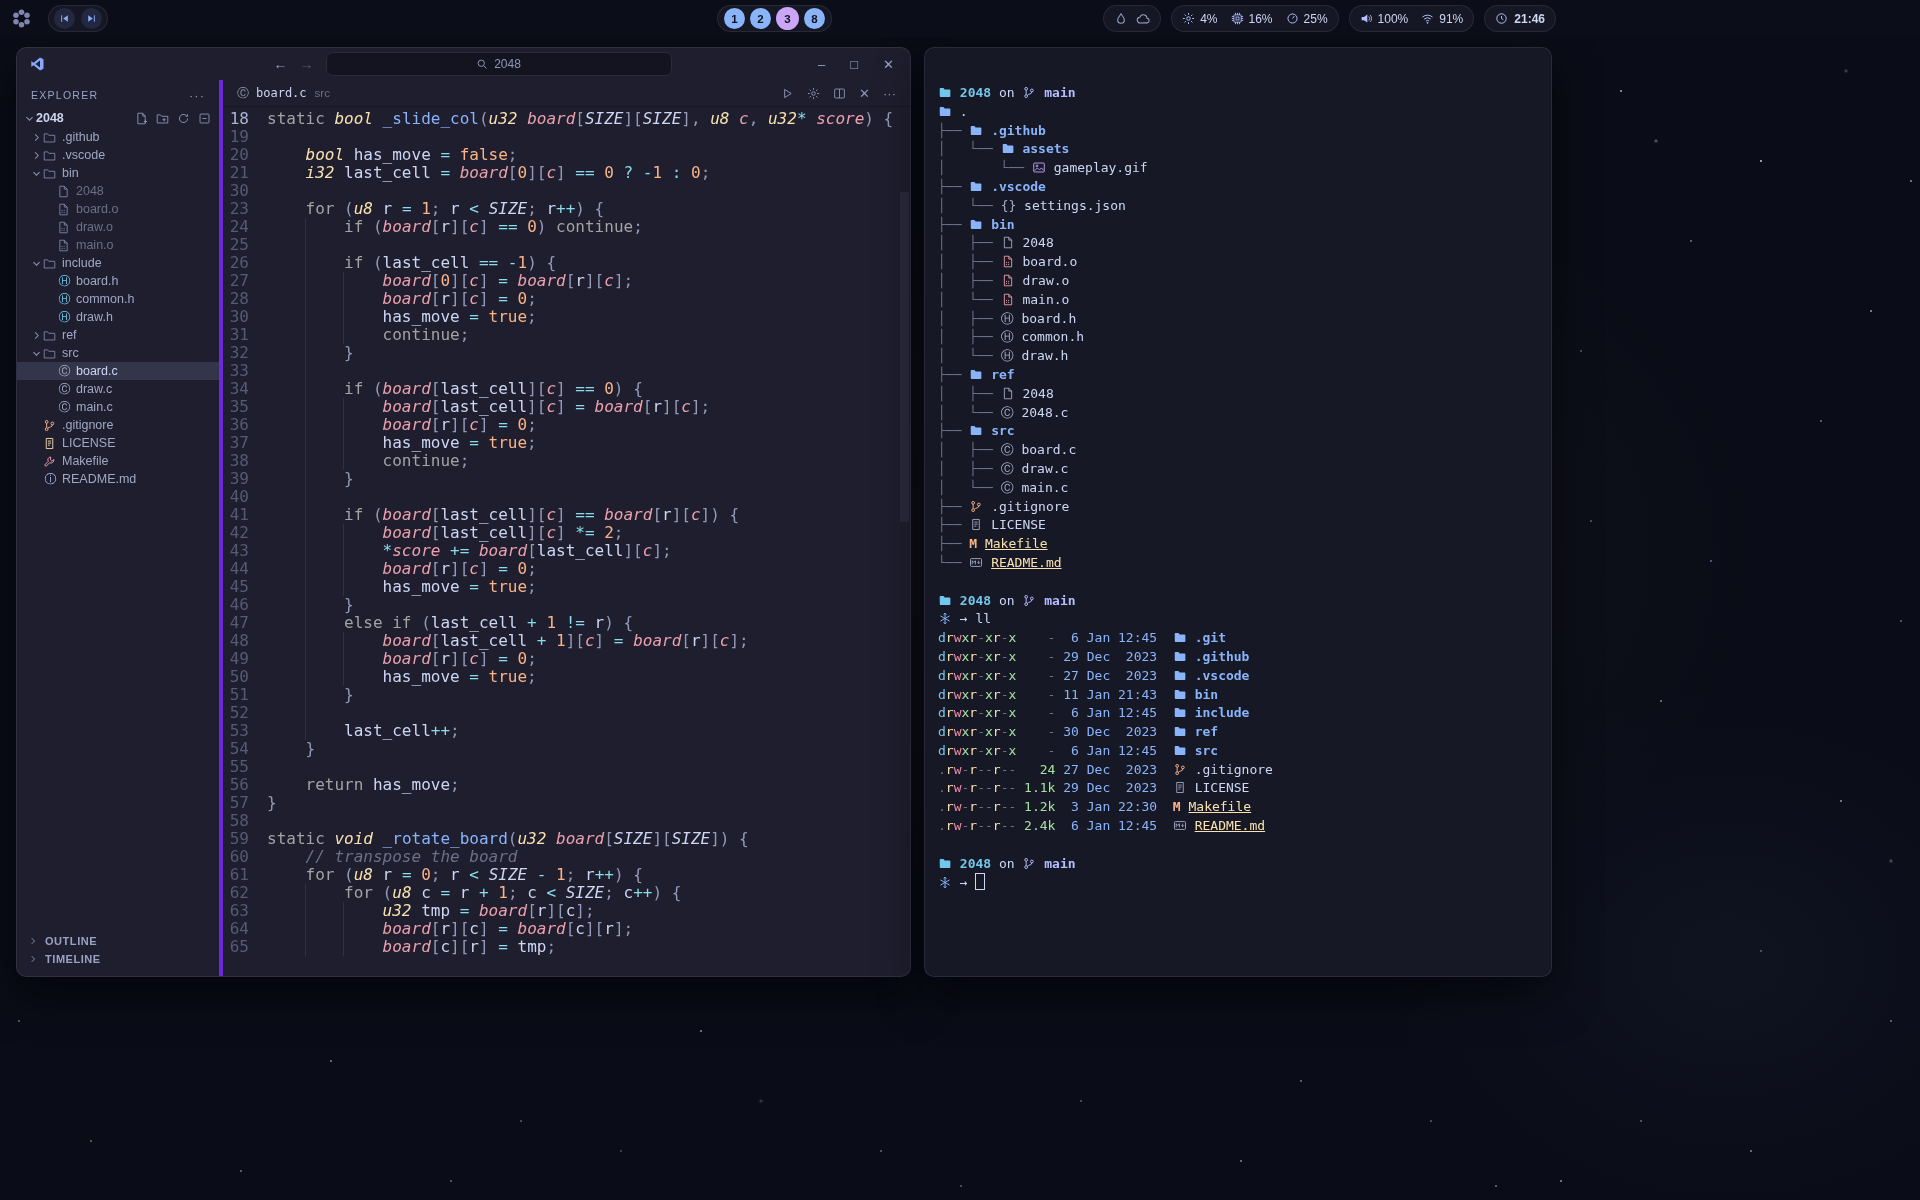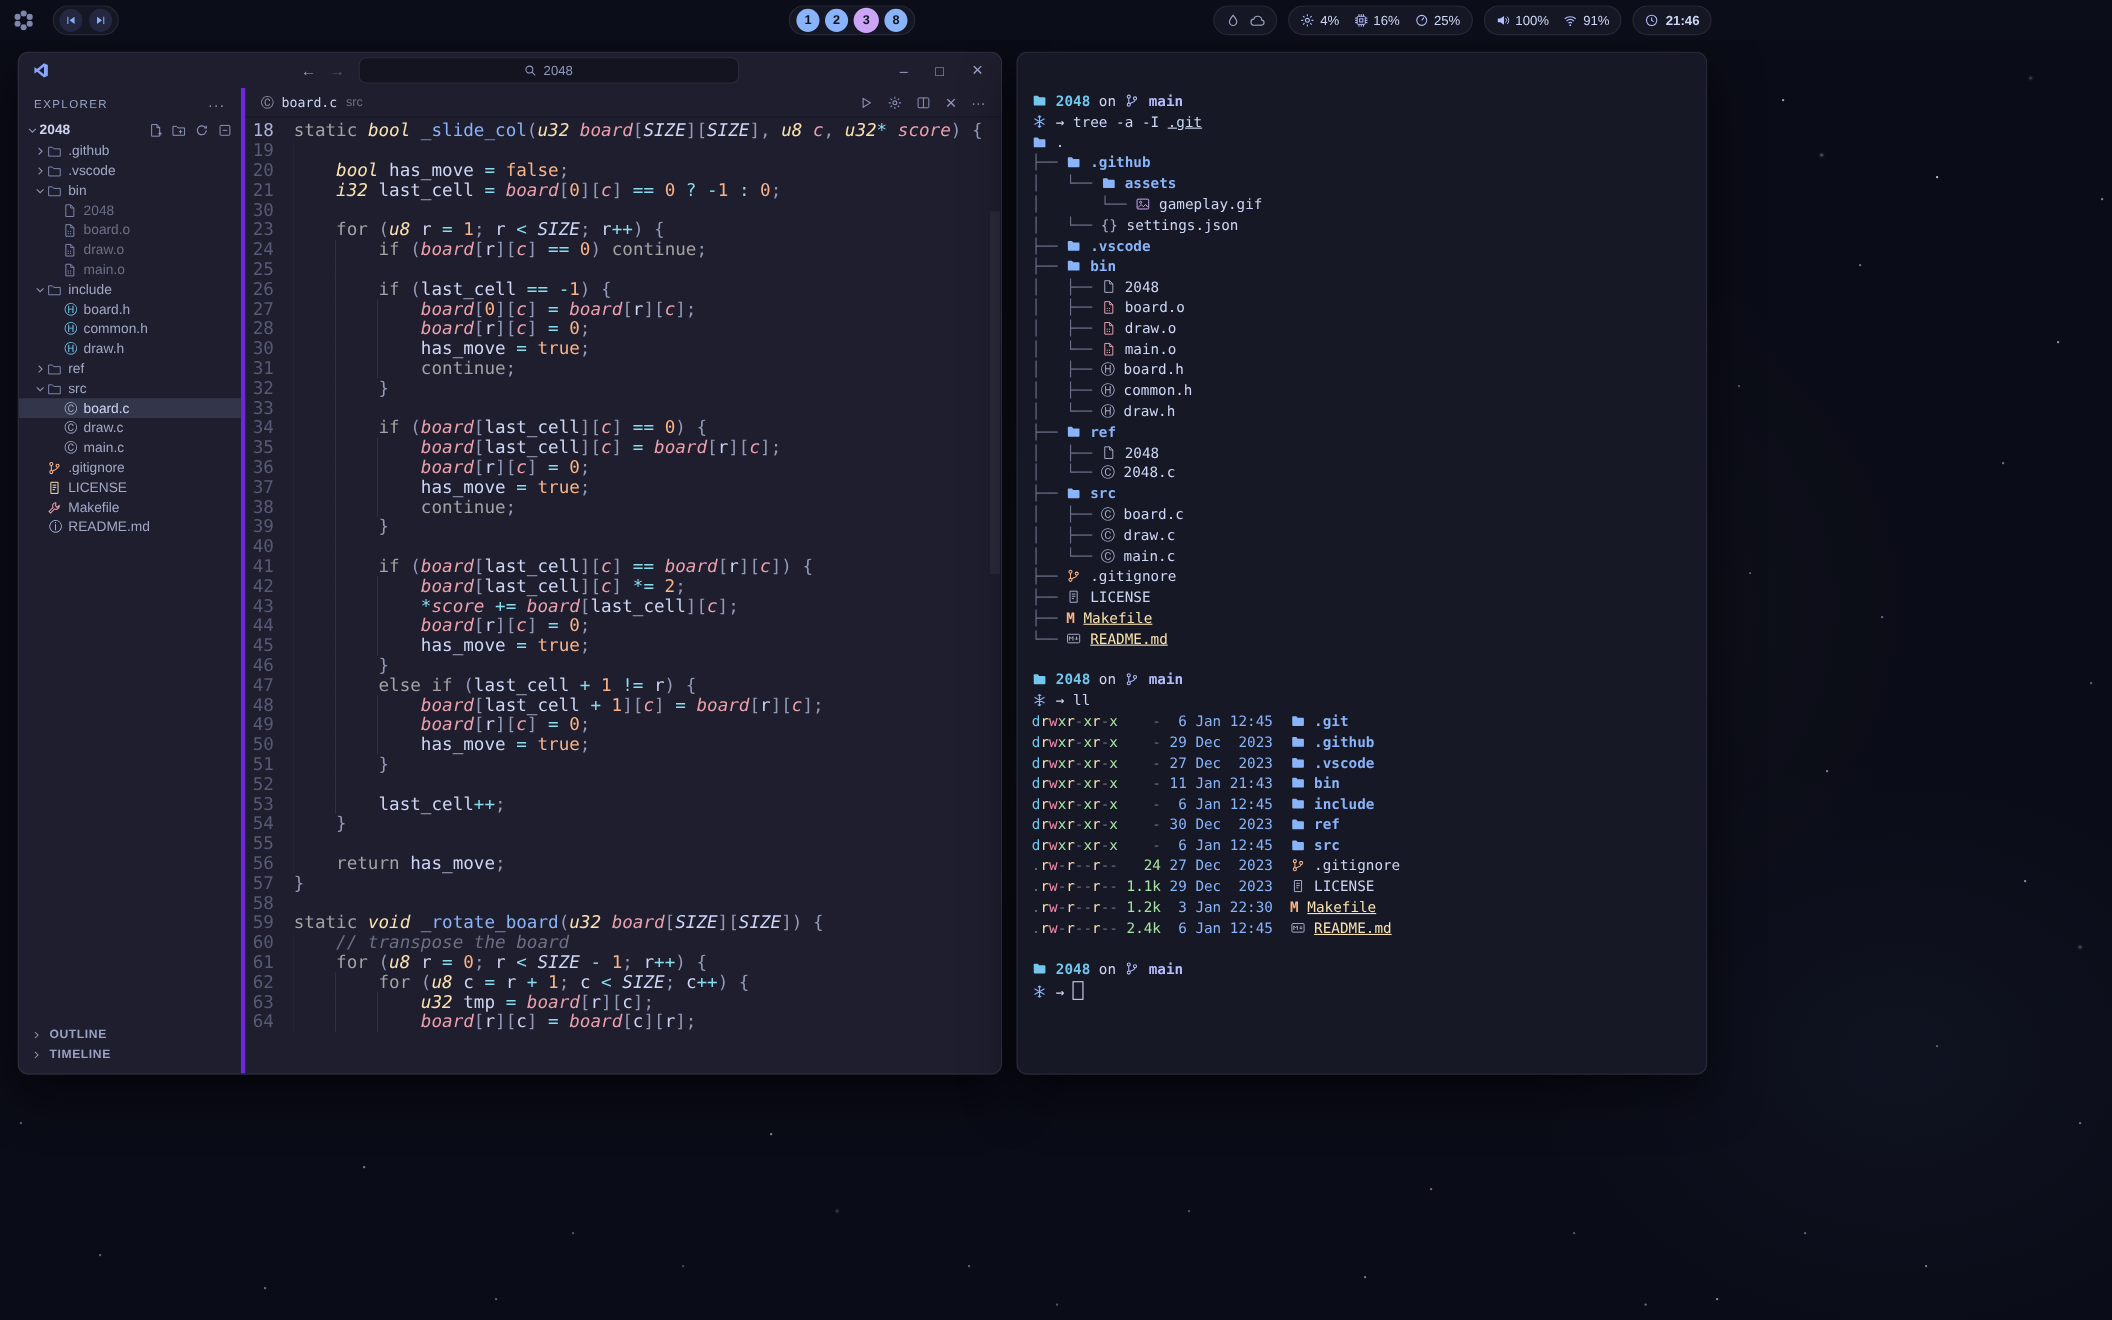--- a/index.html
+++ b/index.html
@@ -617,57 +617,55 @@
           <div class="cl"><span class="ln">55</span><span class="lc"><span class="guide" style="width: 1ch;"></span>    </span></div>
           <div class="cl"><span class="ln">56</span><span class="lc"><span class="guide" style="width: 1ch;"></span>    <span class="kw">return</span><span class="tx"> has_move</span><span class="pu">;</span></span></div>
           <div class="cl"><span class="ln">57</span><span class="lc"><span class="pu">}</span></span></div>
           <div class="cl"><span class="ln">58</span><span class="lc"></span></div>
           <div class="cl"><span class="ln">59</span><span class="lc"><span class="kw">static</span><span class="tx"> </span><span class="ty">void</span><span class="tx"> </span><span class="fn">_rotate_board</span><span class="pu">(</span><span class="ty">u32</span><span class="tx"> </span><span class="pa">board</span><span class="pu">[</span><span class="mc">SIZE</span><span class="pu">][</span><span class="mc">SIZE</span><span class="pu">]) {</span></span></div>
           <div class="cl"><span class="ln">60</span><span class="lc"><span class="guide" style="width: 1ch;"></span>    <span class="cm">// transpose the board</span></span></div>
           <div class="cl"><span class="ln">61</span><span class="lc"><span class="guide" style="width: 1ch;"></span>    <span class="kw">for</span><span class="tx"> </span><span class="pu">(</span><span class="ty">u8</span><span class="tx"> r </span><span class="op">=</span><span class="tx"> </span><span class="nu">0</span><span class="pu">;</span><span class="tx"> r </span><span class="op">&lt;</span><span class="tx"> </span><span class="mc">SIZE</span><span class="tx"> </span><span class="op">-</span><span class="tx"> </span><span class="nu">1</span><span class="pu">;</span><span class="tx"> r</span><span class="op">++</span><span class="pu">) {</span></span></div>
           <div class="cl"><span class="ln">62</span><span class="lc"><span class="guide" style="width: 5ch;"></span>        <span class="kw">for</span><span class="tx"> </span><span class="pu">(</span><span class="ty">u8</span><span class="tx"> c </span><span class="op">=</span><span class="tx"> r </span><span class="op">+</span><span class="tx"> </span><span class="nu">1</span><span class="pu">;</span><span class="tx"> c </span><span class="op">&lt;</span><span class="tx"> </span><span class="mc">SIZE</span><span class="pu">;</span><span class="tx"> c</span><span class="op">++</span><span class="pu">) {</span></span></div>
           <div class="cl"><span class="ln">63</span><span class="lc"><span class="guide" style="width: 9ch;"></span>            <span class="ty">u32</span><span class="tx"> tmp </span><span class="op">=</span><span class="tx"> </span><span class="pa">board</span><span class="pu">[</span><span class="tx">r</span><span class="pu">][</span><span class="tx">c</span><span class="pu">];</span></span></div>
           <div class="cl"><span class="ln">64</span><span class="lc"><span class="guide" style="width: 9ch;"></span>            <span class="pa">board</span><span class="pu">[</span><span class="tx">r</span><span class="pu">][</span><span class="tx">c</span><span class="pu">]</span><span class="tx"> </span><span class="op">=</span><span class="tx"> </span><span class="pa">board</span><span class="pu">[</span><span class="tx">c</span><span class="pu">][</span><span class="tx">r</span><span class="pu">];</span></span></div>
+          <div class="cl"><span class="ln">65</span><span class="lc"><span class="guide" style="width: 9ch;"></span>            <span class="pa">board</span><span class="pu">[</span><span class="tx">c</span><span class="pu">][</span><span class="tx">r</span><span class="pu">]</span><span class="tx"> </span><span class="op">=</span><span class="tx"> tmp</span><span class="pu">;</span></span></div>
         </div>
       <div class="vscroll"></div>
     </div>
   </div>
 </section>
 
 <section class="window" id="term">
   <div id="termlines">
       <div class="tl"><span class="ic c-sap"><svg viewBox="0 0 16 16">
             <path d="M1.5 3.5c0-.6.4-1 1-1h3.6l1.5 1.8h6c.6 0 1 .4 1 1v7.2c0 .6-.4 1-1 1h-11c-.6 0-1-.4-1-1z" fill="currentColor"></path>
           </svg></span><span class="c-sap b"> 2048</span><span class="t"> on </span><span class="ic c-lav"><svg viewBox="0 0 16 16" fill="none" stroke="currentColor" stroke-width="1.2">
             <circle cx="4.5" cy="3.5" r="1.7"></circle>
             <circle cx="4.5" cy="12.5" r="1.7"></circle>
             <circle cx="11.5" cy="5.5" r="1.7"></circle>
             <path d="M4.5 5.2v5.6M11.5 7.2c0 3-4 2.5-5.5 4"></path>
           </svg></span><span class="c-lav b"> main</span></div>
-      <div class="tl"><span class="ic c-blu"><svg viewBox="0 0 16 16" fill="none" stroke="currentColor" stroke-width="1.2">
-            <path d="M8 1.5v13M2.4 4.8l11.2 6.4M2.4 11.2l11.2-6.4M8 1.5L6.2 3.3M8 1.5l1.8 1.8M8 14.5l-1.8-1.8M8 14.5l1.8-1.8"></path>
-          </svg></span><span class="t"> → </span><span class="t">tree -a -I </span><span class="t u">.git</span></div>
       <div class="tl"><span class="ic c-blu"><svg viewBox="0 0 16 16">
             <path d="M1.5 3.5c0-.6.4-1 1-1h3.6l1.5 1.8h6c.6 0 1 .4 1 1v7.2c0 .6-.4 1-1 1h-11c-.6 0-1-.4-1-1z" fill="currentColor"></path>
           </svg></span><span class="t"> .</span></div>
       <div class="tl"><span class="c-dim">├── </span><span class="ic c-blu"><svg viewBox="0 0 16 16">
             <path d="M1.5 3.5c0-.6.4-1 1-1h3.6l1.5 1.8h6c.6 0 1 .4 1 1v7.2c0 .6-.4 1-1 1h-11c-.6 0-1-.4-1-1z" fill="currentColor"></path>
           </svg></span><span class="c-blu b"> .github</span></div>
       <div class="tl"><span class="c-dim">│   └── </span><span class="ic c-blu"><svg viewBox="0 0 16 16">
             <path d="M1.5 3.5c0-.6.4-1 1-1h3.6l1.5 1.8h6c.6 0 1 .4 1 1v7.2c0 .6-.4 1-1 1h-11c-.6 0-1-.4-1-1z" fill="currentColor"></path>
           </svg></span><span class="c-blu b"> assets</span></div>
       <div class="tl"><span class="c-dim">│       └── </span><span class="ic c-mau"><svg viewBox="0 0 16 16" fill="none" stroke="currentColor" stroke-width="1.1">
             <rect x="1.5" y="2.5" width="13" height="11" rx="1"></rect>
             <circle cx="5.5" cy="6" r="1.2"></circle>
             <path d="M2.5 12l3.5-3.5 2.5 2.5 2.5-2.5 2.5 3"></path>
           </svg></span><span class="t"> gameplay.gif</span></div>
+      <div class="tl"><span class="c-dim">├── </span><span class="ic c-blu"><svg viewBox="0 0 16 16">
+            <path d="M1.5 3.5c0-.6.4-1 1-1h3.6l1.5 1.8h6c.6 0 1 .4 1 1v7.2c0 .6-.4 1-1 1h-11c-.6 0-1-.4-1-1z" fill="currentColor"></path>
+          </svg></span><span class="c-blu b"> .vscode</span></div>
       <div class="tl"><span class="c-dim">│   └── </span><span class="c-sub">{}</span><span class="t"> settings.json</span></div>
-      <div class="tl"><span class="c-dim">├── </span><span class="ic c-blu"><svg viewBox="0 0 16 16">
-            <path d="M1.5 3.5c0-.6.4-1 1-1h3.6l1.5 1.8h6c.6 0 1 .4 1 1v7.2c0 .6-.4 1-1 1h-11c-.6 0-1-.4-1-1z" fill="currentColor"></path>
-          </svg></span><span class="c-blu b"> .vscode</span></div>
       <div class="tl"><span class="c-dim">├── </span><span class="ic c-blu"><svg viewBox="0 0 16 16">
             <path d="M1.5 3.5c0-.6.4-1 1-1h3.6l1.5 1.8h6c.6 0 1 .4 1 1v7.2c0 .6-.4 1-1 1h-11c-.6 0-1-.4-1-1z" fill="currentColor"></path>
           </svg></span><span class="c-blu b"> bin</span></div>
       <div class="tl"><span class="c-dim">│   ├── </span><span class="ic c-sub"><svg viewBox="0 0 16 16" fill="none" stroke="currentColor" stroke-width="1.1">
             <path d="M3.5 1.5H9l3.5 3.5v9.5h-9z"></path>
             <path d="M9 1.5V5h3.5"></path>
           </svg></span><span class="t"> 2048</span></div>
       <div class="tl"><span class="c-dim">│   ├── </span><span class="ic c-mar"><svg viewBox="0 0 16 16" fill="none" stroke="currentColor" stroke-width="1.1">
             <path d="M3.5 1.5H9l3.5 3.5v9.5h-9z"></path>
             <path d="M9 1.5V5h3.5"></path>

